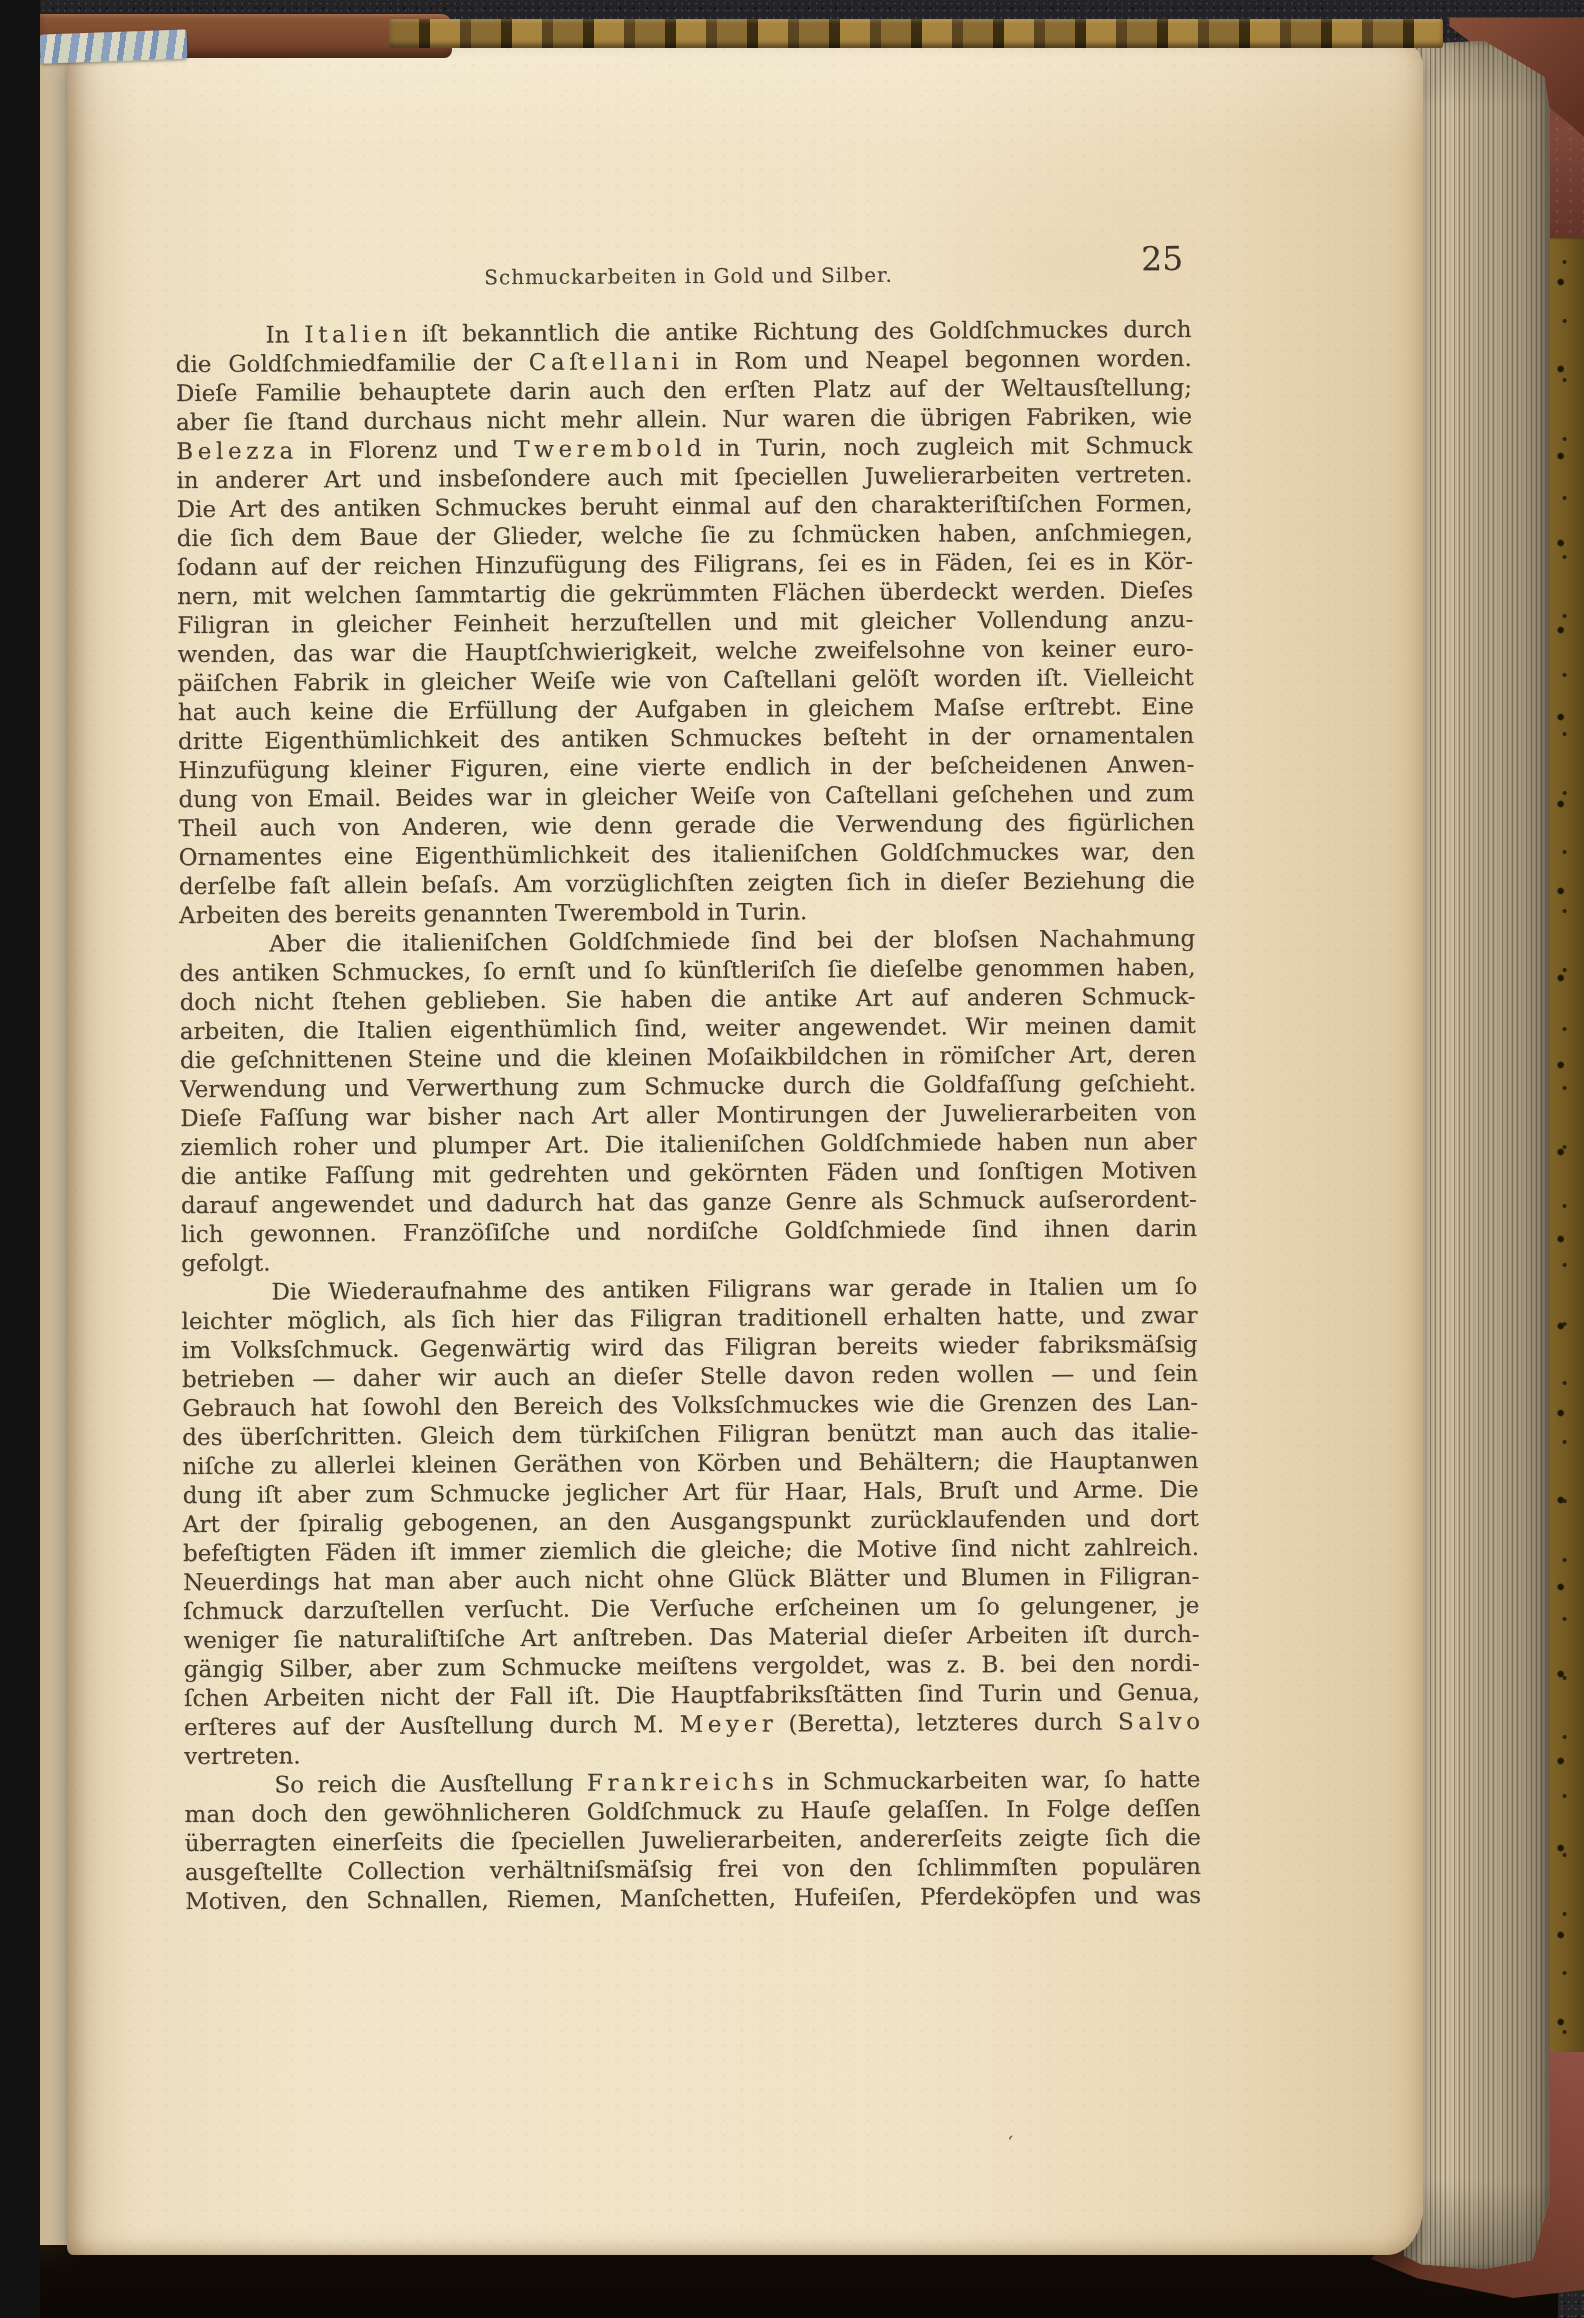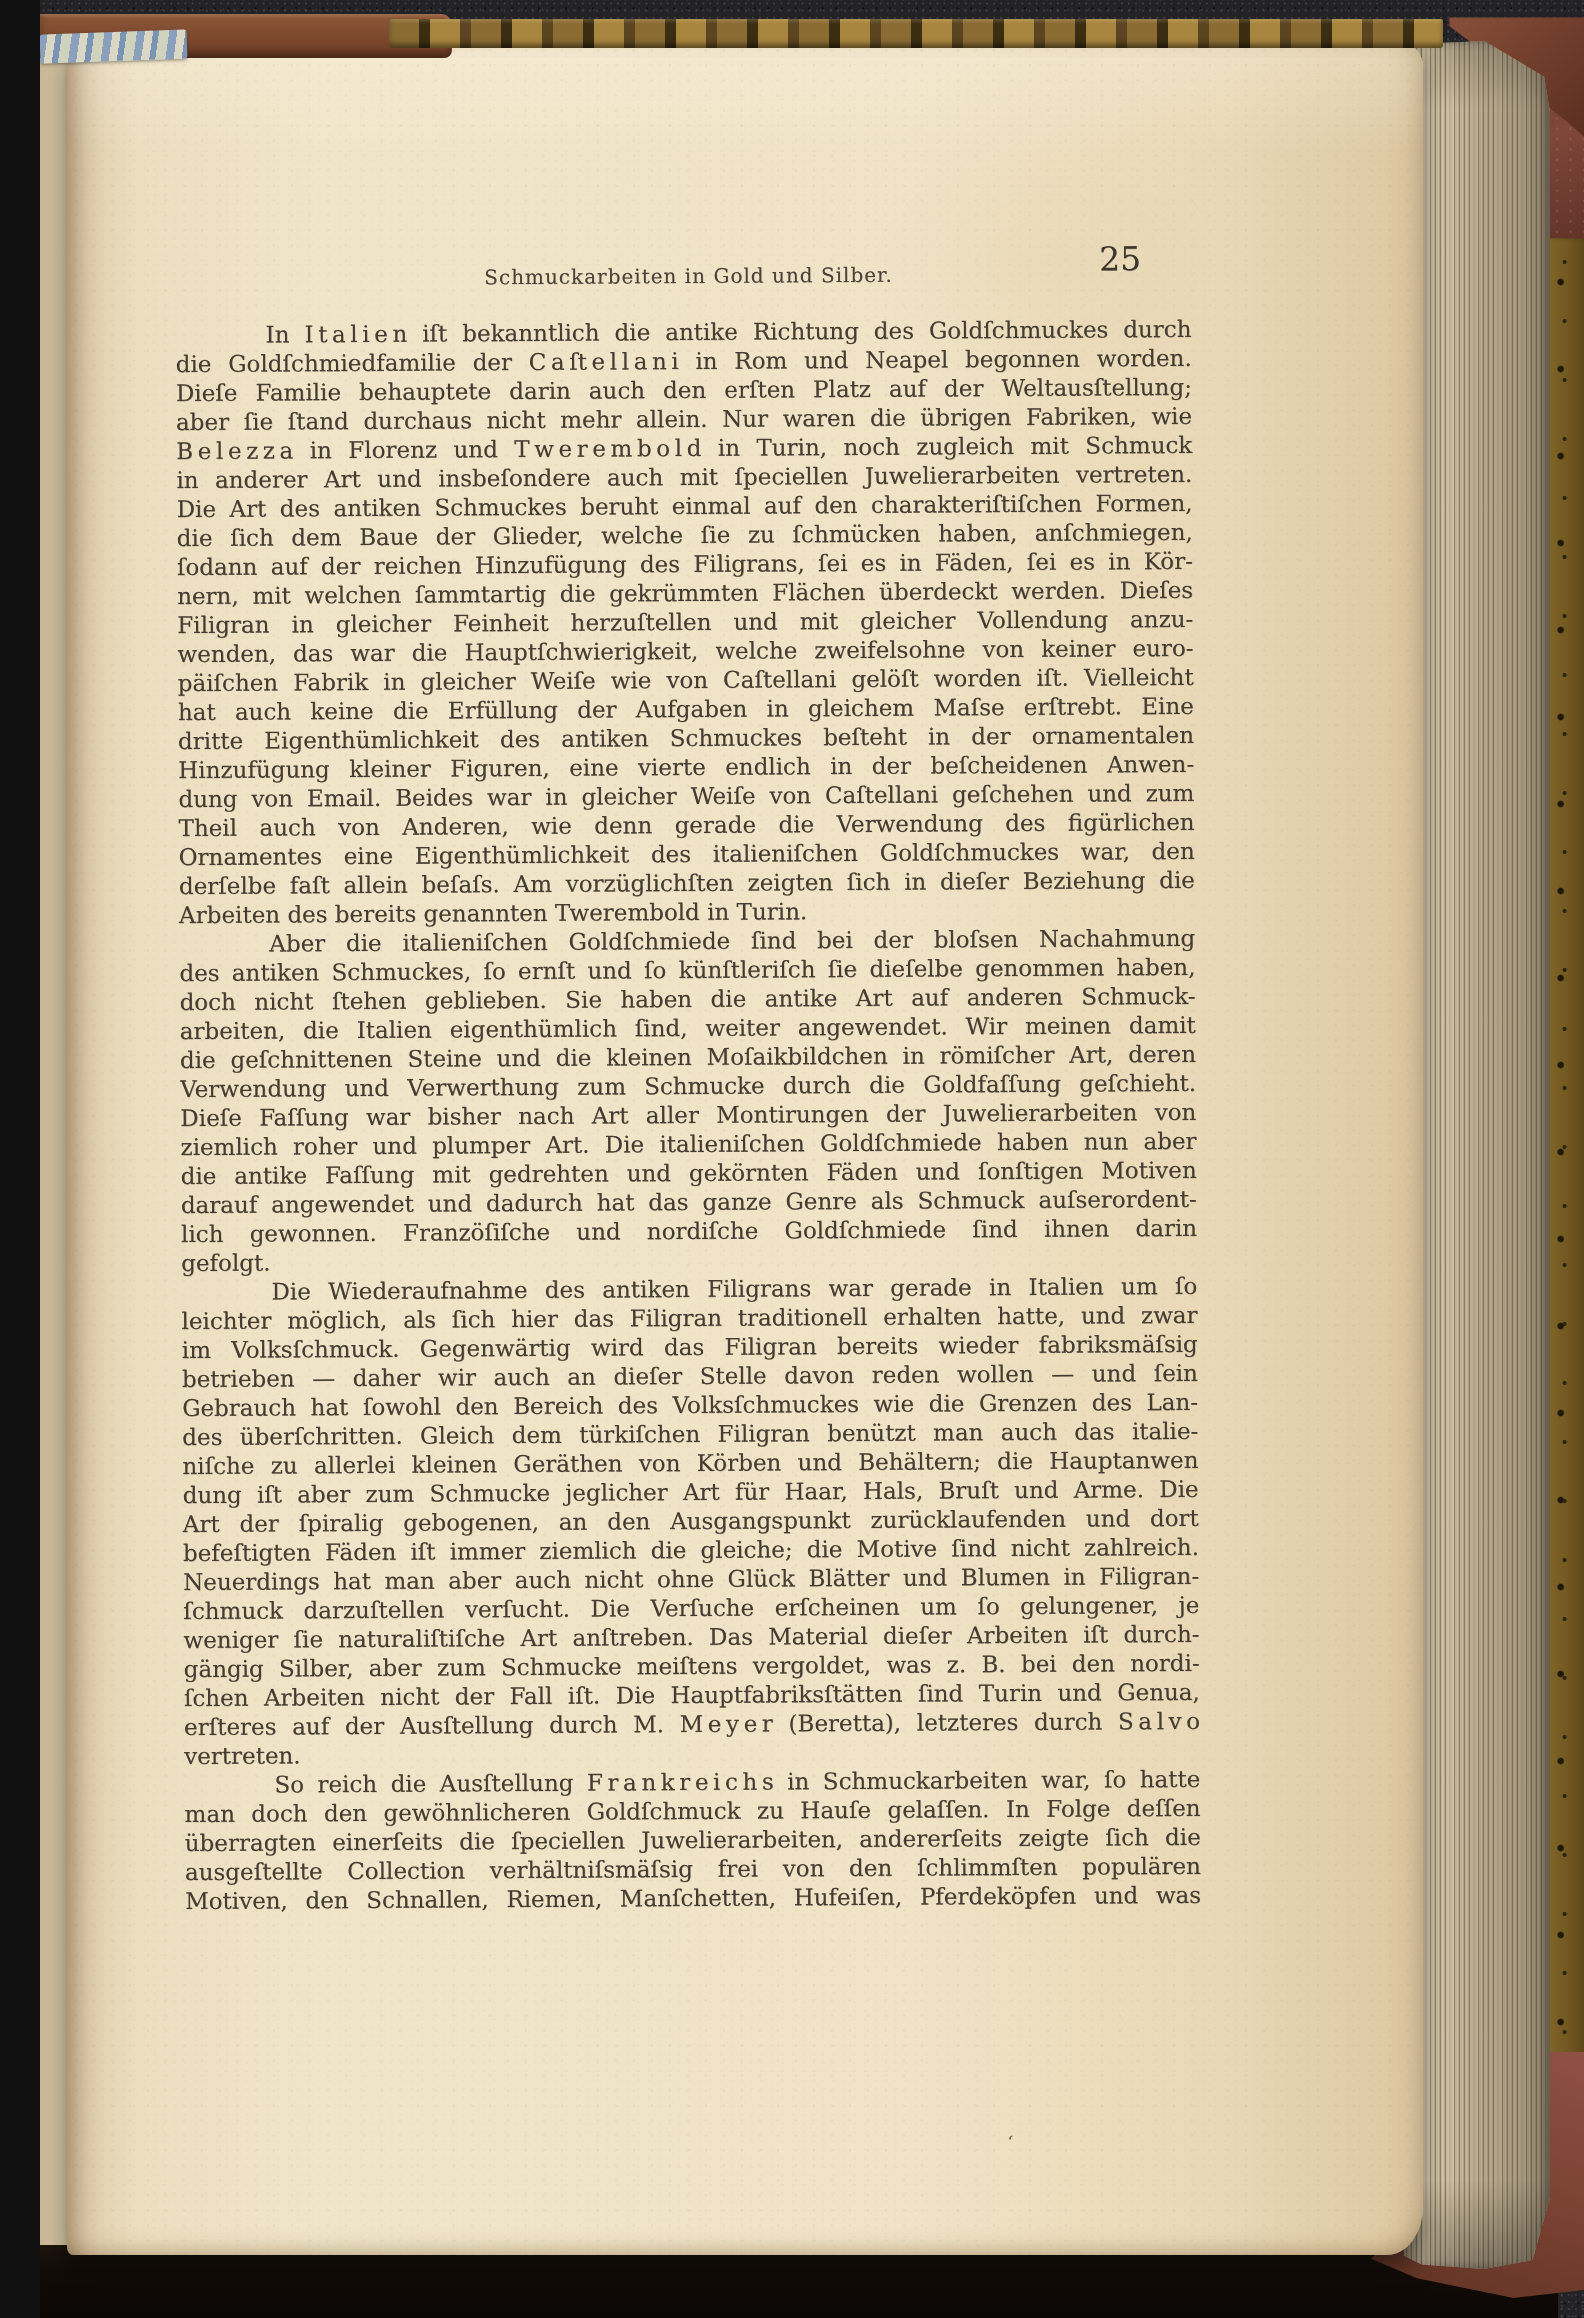--- a/index.html
+++ b/index.html
@@ -75,21 +75,21 @@
     background:repeating-linear-gradient(90deg,#8a6c33 0 30px,#3a2d12 30px 41px,#a8853f 41px 71px,#5a4520 71px 82px);
     border-radius:2.4px;
     box-shadow:inset 0 -4px 5.5px rgba(0,0,0,.45), inset 0 2.4px 3.2px rgba(255,240,200,.18);}
   
   .text-layer{position:absolute;left:135px;top:247px;width:1016px;z-index:10;
     transform:rotate(-0.35deg);transform-origin:50% 0;
     color:#453d32;}
   .header-row{position:relative;height:71px;}
   .title{position:absolute;left:309px;top:17.4px;font-size:20px;letter-spacing:1px;color:#4a4238;
     text-shadow:0.3px 0.3px 0.5px rgba(74,66,56,.4);}
-  .pagenum{position:absolute;left:924px;top:-4.8px;font-size:33px;color:#3e372d;
+  .pagenum{position:absolute;left:966px;top:-4.8px;font-size:33px;color:#3e372d;
     text-shadow:0.3px 0.3px 0.6px rgba(62,55,45,.35);}
   .body{width:1016px;}
   .line{font-size:23px;line-height:29px;height:29px;
     text-align:justify;text-align-last:justify;
     text-shadow:0.3px 0.3px 0.6px rgba(70,60,45,.45);}
   .para .line:first-child{text-indent:90px;}
   .para:not(.continues) .line:last-child{text-align-last:left;}
   .ink-speck{position:absolute;left:820px;top:1887px;font-size:17.4px;color:#6a5c46;transform:rotate(12deg);}
 </style>
 </head>

